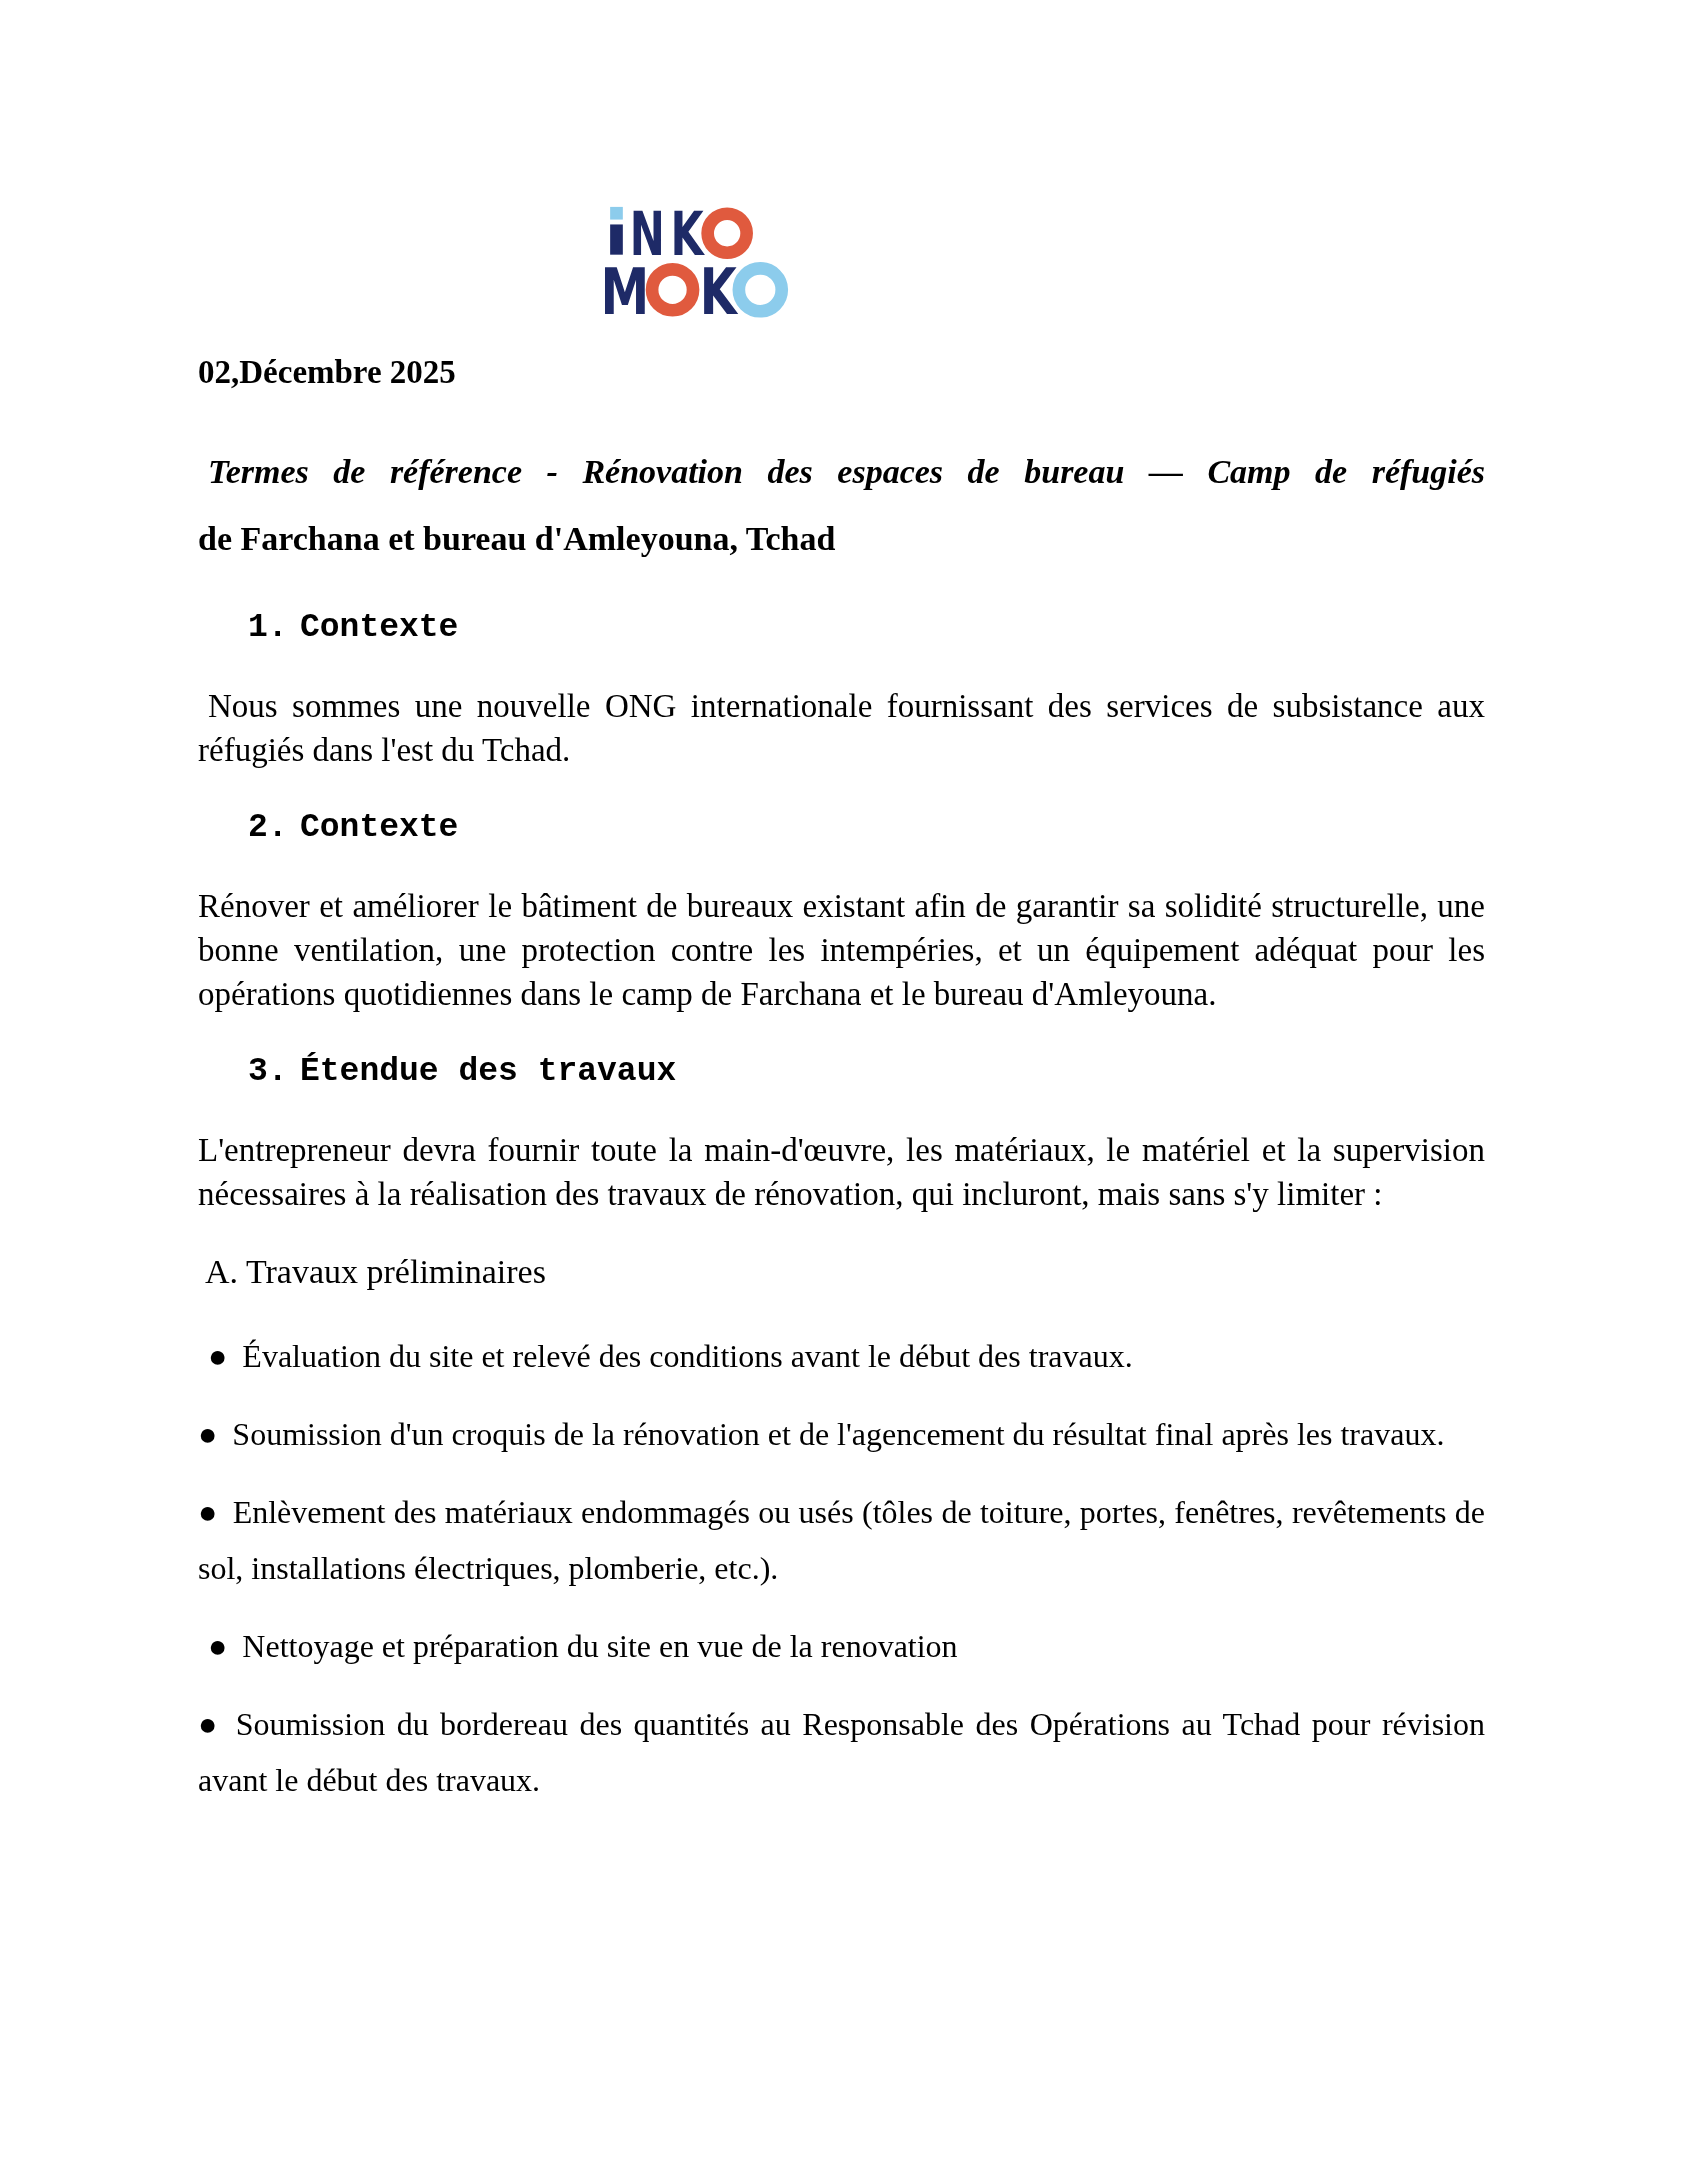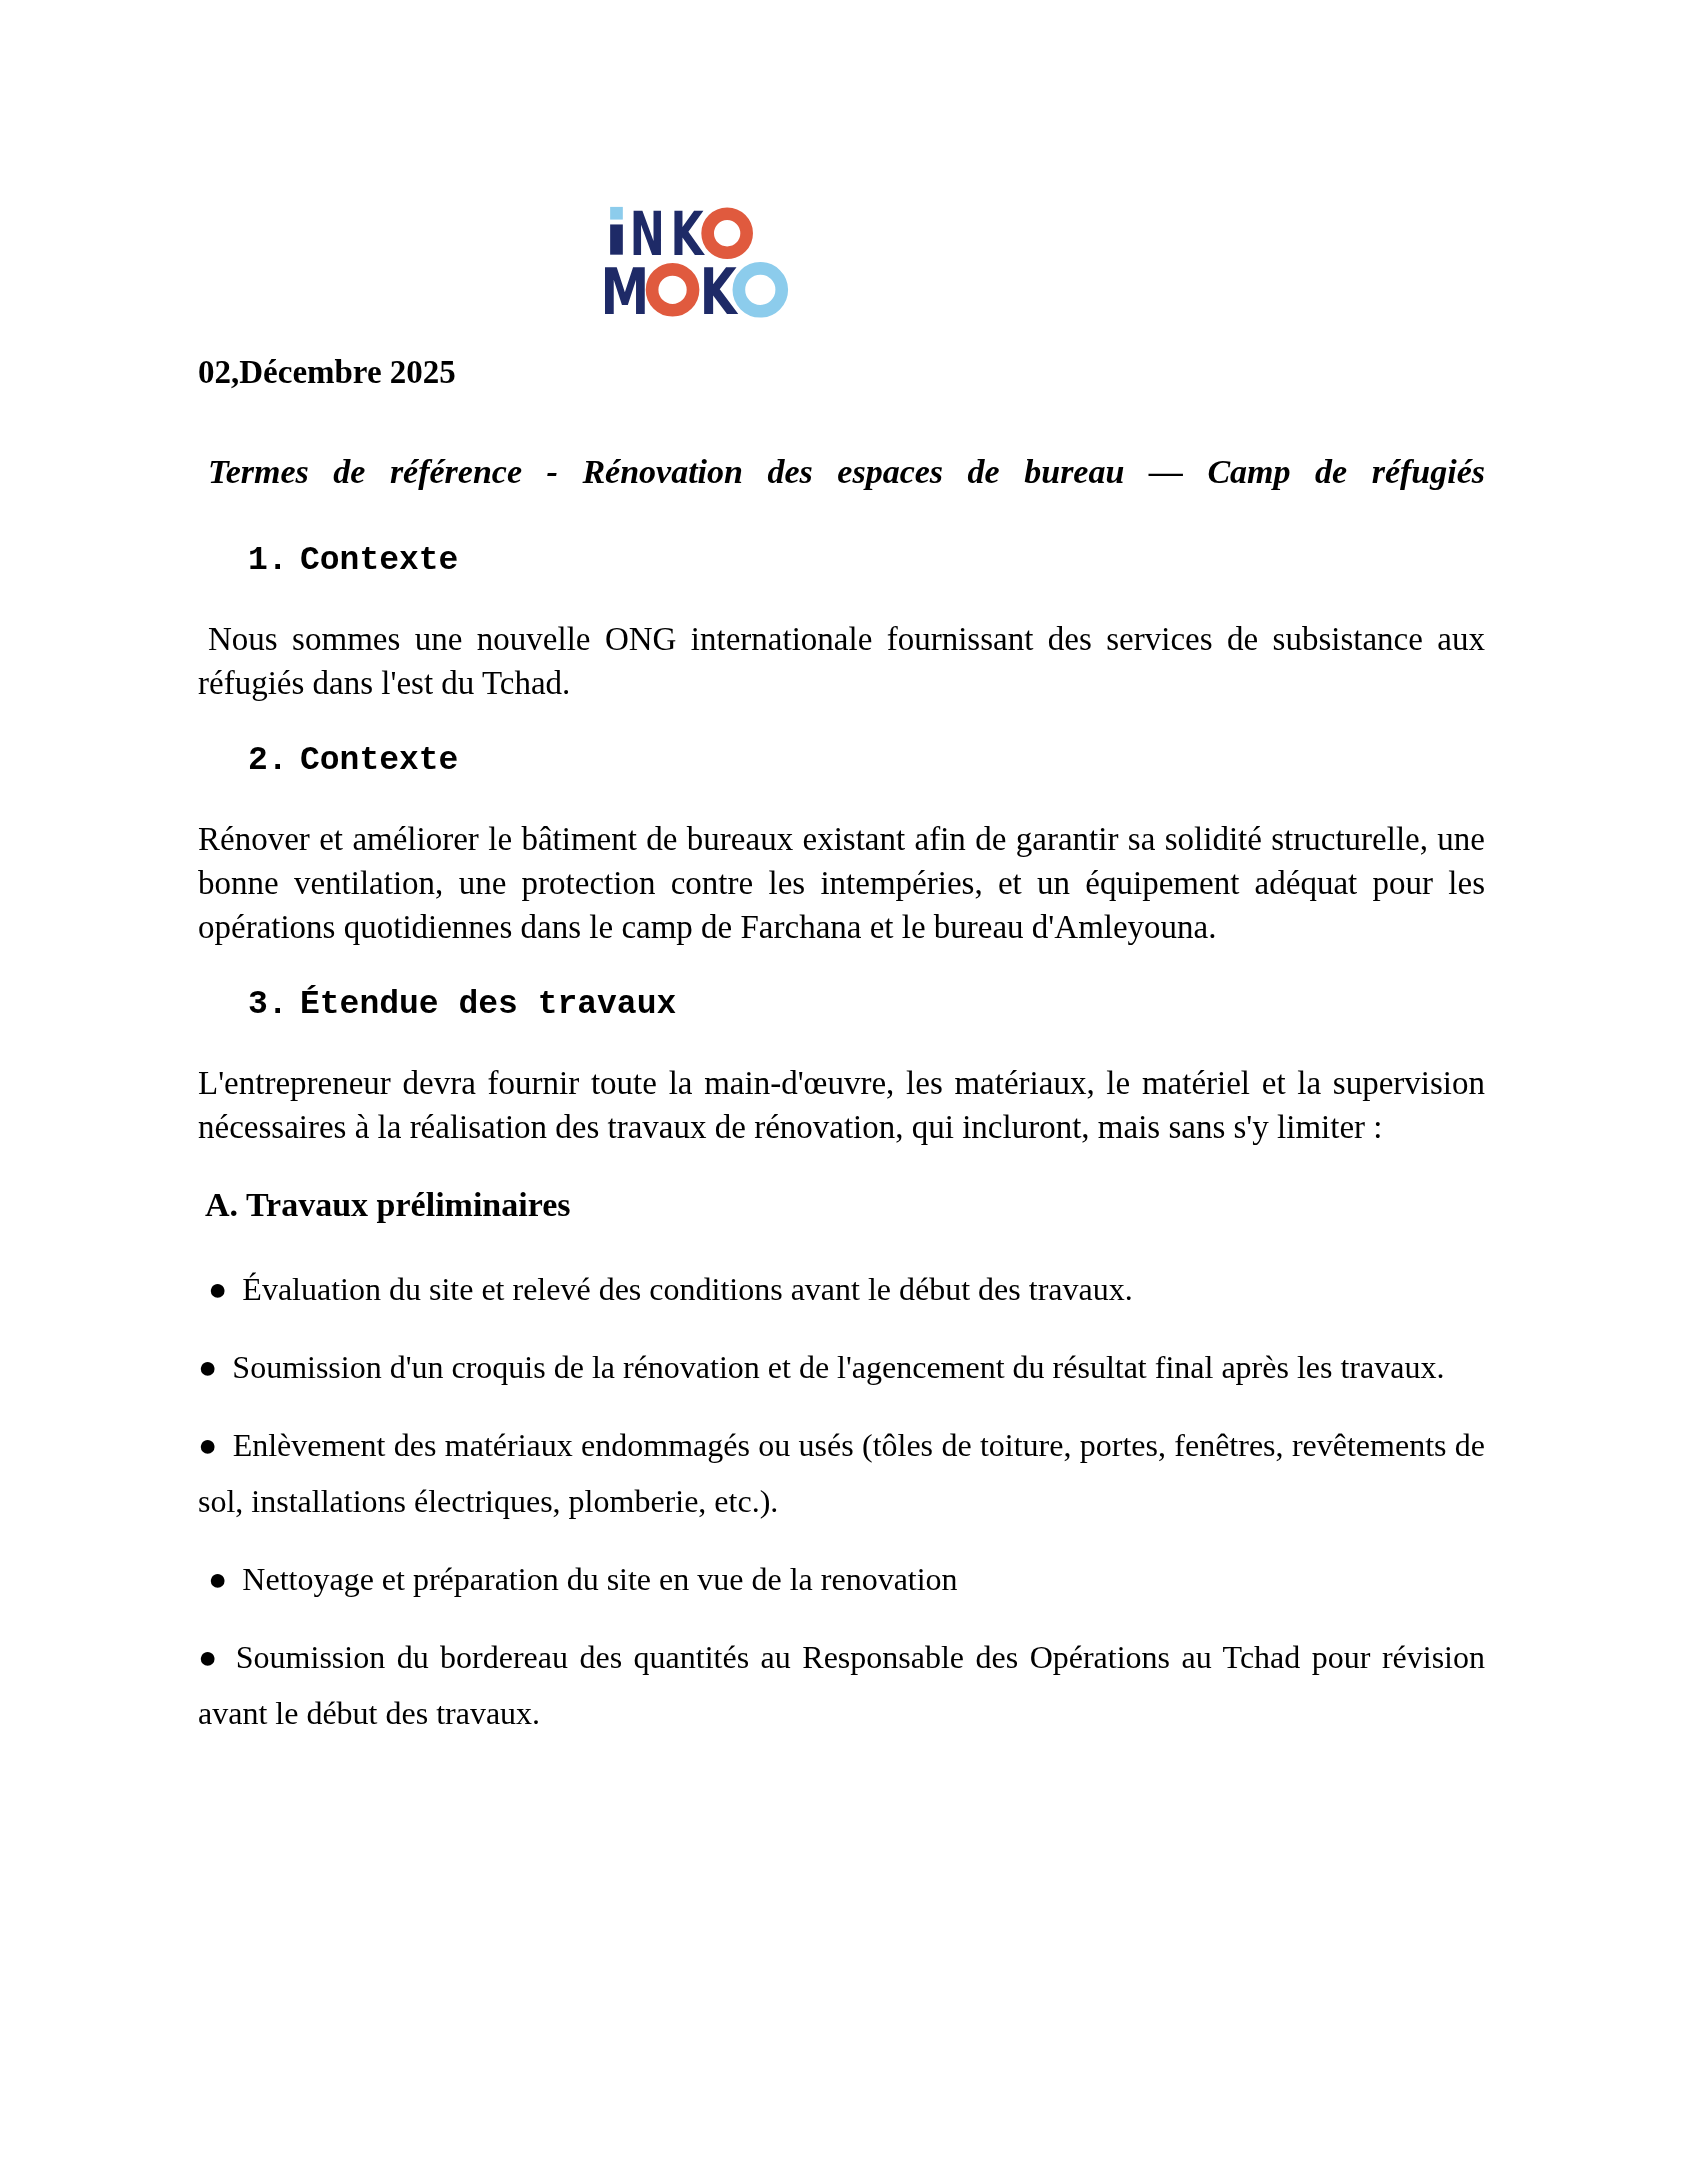--- a/index.html
+++ b/index.html
@@ -63,21 +63,21 @@
   }
   .para {
     margin: 28px 0 0 0;
     font-size: 33px;
     line-height: 44px;
     text-align: justify;
   }
   .sub-heading {
     margin-top: 28px;
     font-size: 34px;
-    font-weight: bold;
+    font-weight: normal;
     line-height: 56px;
     text-indent: 7px;
   }
   .bullet {
     margin: 22px 0 0 0;
     font-size: 32px;
     line-height: 56px;
     text-align: justify;
   }
   .bullet.first { margin-top: 28px; }
@@ -102,20 +102,21 @@
       <circle cx="74" cy="89" r="21" fill="none" stroke-width="13" stroke="#e05a3e"></circle>
       <text class="logo-letter" x="102" y="114" font-size="66" textLength="38" lengthAdjust="spacingAndGlyphs" fill="#1e2a67">K</text>
       <circle cx="164" cy="89" r="22" fill="none" stroke-width="13" stroke="#8cccec"></circle>
     </svg>
   </div>
 
   <div class="date">02,Décembre 2025</div>
 
   <div class="title">
     <div class="tl1">Termes de référence - Rénovation des espaces de bureau — Camp de réfugiés</div>
+    <div class="tl2">de Farchana et bureau d'Amleyouna, Tchad</div>
   </div>
 
   <div class="sec-heading">
     <span class="sec-num">1.</span><span>Contexte</span>
   </div>
   <p class="para indent-10">Nous sommes une nouvelle ONG internationale fournissant des services de subsistance aux réfugiés dans l'est du Tchad.</p>
 
   <div class="sec-heading">
     <span class="sec-num">2.</span><span>Contexte</span>
   </div>

